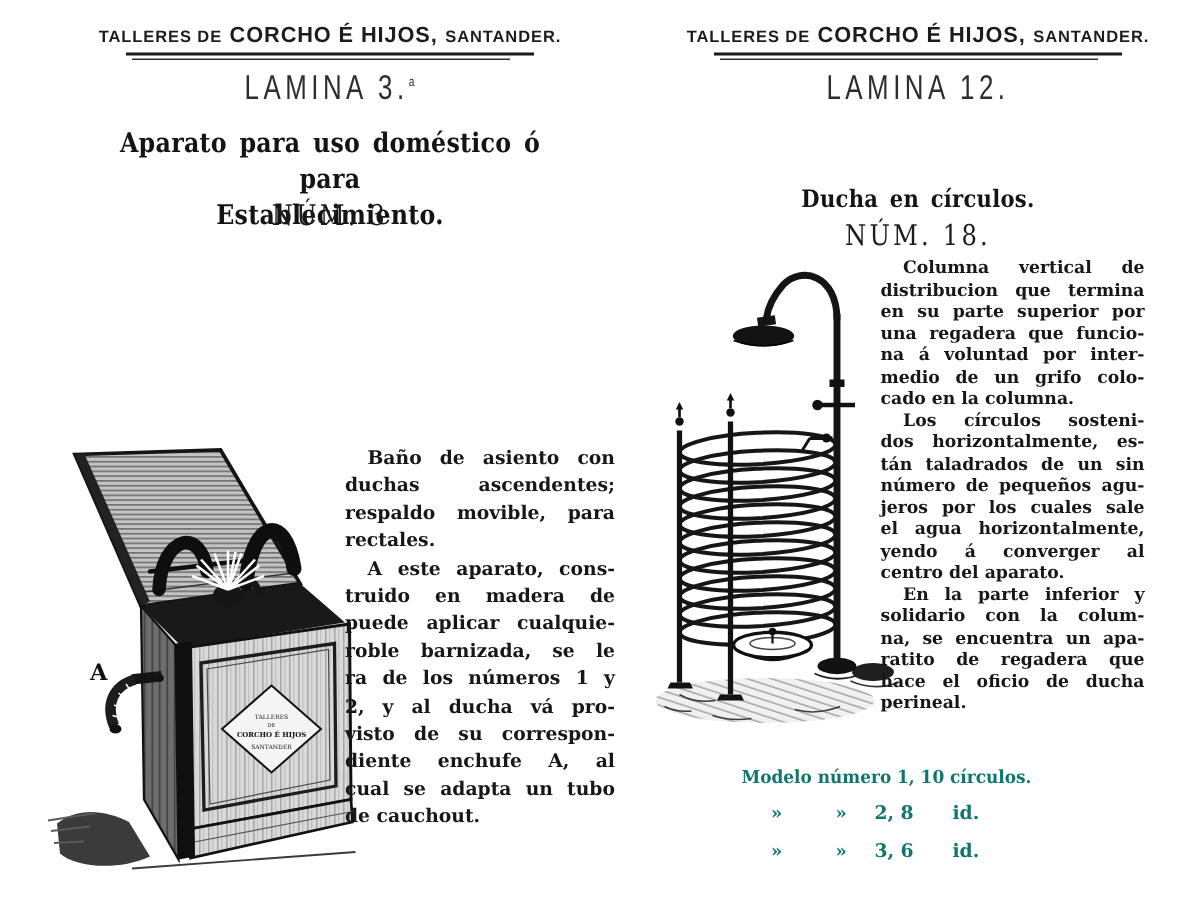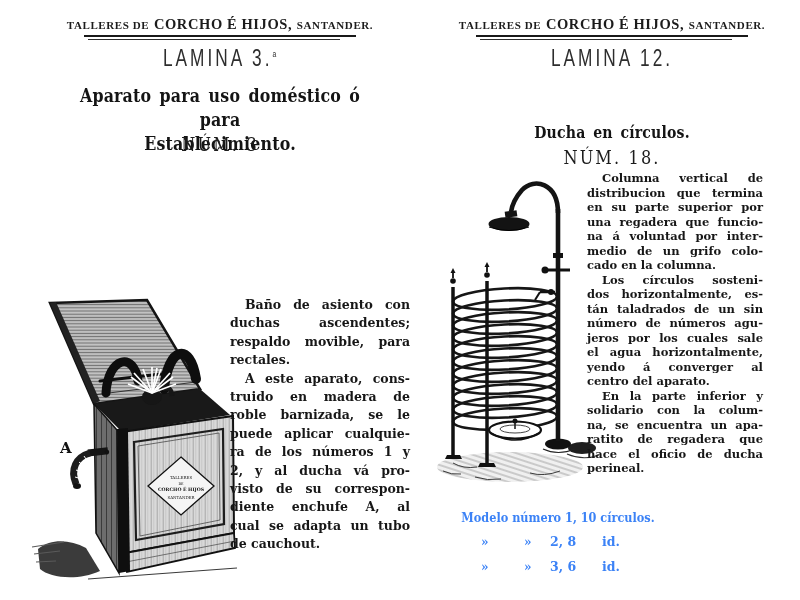--- a/index.html
+++ b/index.html
@@ -3,21 +3,21 @@
 <meta charset="utf-8">
 <style>
   html,body{margin:0;padding:0}
   body{width:800px;height:600px;background:#ffffff;position:relative;overflow:hidden;
        font-family:"DejaVu Serif",serif;color:#1b1b1b}
   .pg{position:absolute;top:0;height:600px}
   #left-page{left:45px;width:350px}
   #right-page{left:437px;width:350px}
 
   .masthead{position:absolute;top:15px;left:0;right:0;text-align:center;white-space:nowrap;
-            font-family:Liberation Serif, serif;font-weight:bold;letter-spacing:.6px;color:#1c1c1c}
+            font-family:Liberation Sans, sans-serif;font-weight:bold;letter-spacing:.6px;color:#1c1c1c}
   .h-small{font-size:11px}
   .h-big{font-size:14.5px}
   .rule{position:absolute;top:35px;left:39px;right:39px;border-top:2.6px solid #191919}
   .rule::after{content:"";position:absolute;top:2px;left:4px;right:16px;border-top:1.2px solid #2e2e2e}
 
   .lamina{position:absolute;top:45px;left:0;right:0;text-align:center;white-space:nowrap;
           font-family:"Liberation Sans",sans-serif;font-size:23px;letter-spacing:4px;
           color:#2d2d2d;transform:scaleX(.75)}
   .lamina sup{font-size:9px;letter-spacing:1px;vertical-align:9px}
 
@@ -30,21 +30,21 @@
   #left-num{top:133px}
   #right-num{top:146px}
 
   .textcol{position:absolute;font-weight:bold;color:#171717}
   #left-col{left:230px;top:296px;width:180px;font-size:12.5px;line-height:18.4px}
   #right-col{left:587px;top:171px;width:176px;font-size:11.5px;line-height:14.5px}
   .tline{text-align:justify;text-align-last:justify}
   .tline.first{text-indent:15px}
   .tline.lastline{text-align-last:left}
 
-  #models{position:absolute;left:435px;top:511px;width:285px;font-weight:bold;color:#3b82f6}
+  #models{position:absolute;left:468px;top:511px;width:285px;font-weight:bold;color:#0f766e}
   .m-line1{font-size:12px;padding-left:28px;white-space:nowrap;transform:scaleX(.94);transform-origin:left}
   .m-row{display:grid;grid-template-columns:43px 26px 52px 40px;padding-left:46px;margin-top:9px;
          font-size:12.5px;line-height:16px}
   .md{font-size:12px}
 
   .fig{position:absolute}
   #fig-left{left:30px;top:281px;width:212px;height:306px}
   #fig-right{left:435px;top:167px;width:170px;height:342px}
 </style>
 </head>
@@ -252,22 +252,22 @@
 <div class="textcol" id="left-col">
   <div>
       <div class="tline first">Baño de asiento con</div>
       <div class="tline">duchas ascendentes;</div>
       <div class="tline">respaldo movible, para</div>
       <div class="tline lastline">rectales.</div>
     </div>
   <div>
       <div class="tline first">A este aparato, cons-</div>
       <div class="tline">truido en madera de</div>
+      <div class="tline">puede aplicar cualquie-</div>
       <div class="tline">roble barnizada, se le</div>
-      <div class="tline">puede aplicar cualquie-</div>
       <div class="tline">ra de los números 1 y</div>
       <div class="tline">2, y al ducha vá pro-</div>
       <div class="tline">visto de su correspon-</div>
       <div class="tline">diente enchufe A, al</div>
       <div class="tline">cual se adapta un tubo</div>
       <div class="tline lastline">de cauchout.</div>
     </div>
 </div>
 
 <div class="textcol" id="right-col">
@@ -277,21 +277,21 @@
       <div class="tline">en su parte superior por</div>
       <div class="tline">una regadera que funcio-</div>
       <div class="tline">na á voluntad por inter-</div>
       <div class="tline">medio de un grifo colo-</div>
       <div class="tline lastline">cado en la columna.</div>
     </div>
   <div>
       <div class="tline first">Los círculos sosteni-</div>
       <div class="tline">dos horizontalmente, es-</div>
       <div class="tline">tán taladrados de un sin</div>
-      <div class="tline">número de números agu-</div>
+      <div class="tline">número de pequeños agu-</div>
       <div class="tline">jeros por los cuales sale</div>
       <div class="tline">el agua horizontalmente,</div>
       <div class="tline">yendo á converger al</div>
       <div class="tline lastline">centro del aparato.</div>
     </div>
   <div>
       <div class="tline first">En la parte inferior y</div>
       <div class="tline">solidario con la colum-</div>
       <div class="tline">na, se encuentra un apa-</div>
       <div class="tline">ratito de regadera que</div>

